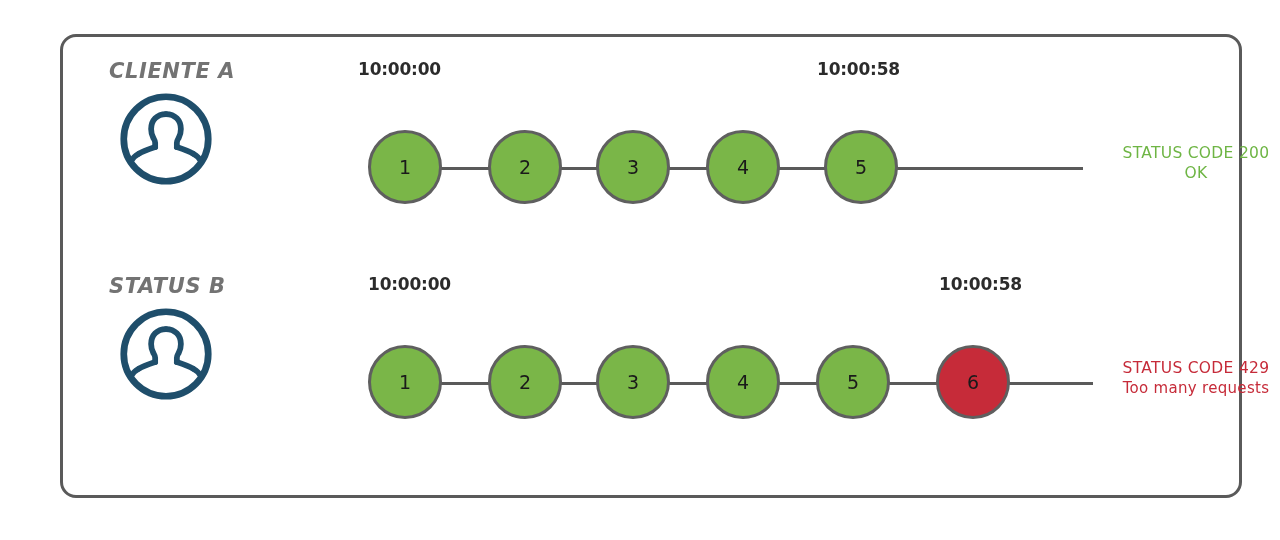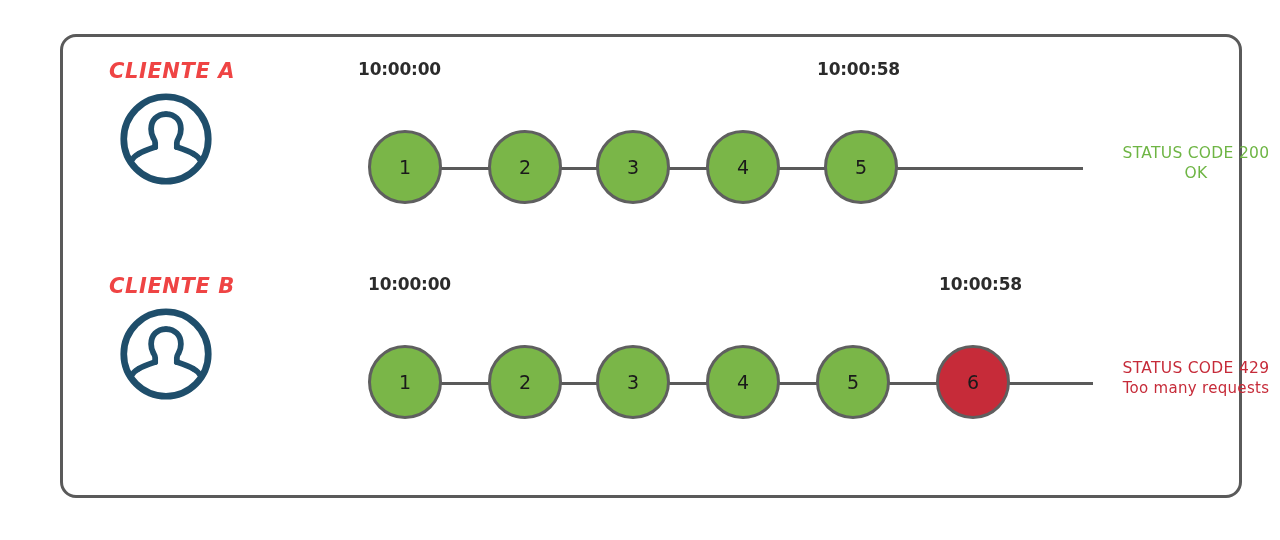--- a/index.html
+++ b/index.html
@@ -41,21 +41,21 @@
   
   .client-label {
     position: absolute;
     left: 46px;
     top: 0px;
     font-family: "DejaVu Sans", sans-serif;
     font-size: 21px;
     font-weight: 600;
     font-style: italic;
     letter-spacing: 0.6px;
-    color: #ef4444;
+    color: #737373;
     white-space: nowrap;
   }
 
   
   .avatar {
     position: absolute;
     left: 55px;
     top: 32px;
     width: 96px;
     height: 96px;
@@ -177,21 +177,21 @@
       <div class="status ok" style="left:778px;">
         <span class="line1">STATUS CODE 200</span>
         <span class="line2">OK</span>
       </div>
 
     </div>
   </div>
 
   <div class="client-row" id="row-client-b">
 
-    <div class="client-label">CLIENTE B</div>
+    <div class="client-label">STATUS B</div>
 
     <div class="avatar">
       <svg viewBox="0 0 100 100" xmlns="http://www.w3.org/2000/svg">
         <circle cx="50" cy="50" r="44" fill="none" stroke="#1F4E6B" stroke-width="7"></circle>
         <g fill="none" stroke="#1F4E6B" stroke-width="6" stroke-linecap="round" stroke-linejoin="round">
           <path d="M50 24c-9.5 0-15.5 6.6-15.5 15.6 0 4.2 1.1 7.1 2.2 9.1 1 1.8 2 3 2 5.3v4.4"></path>
           <path d="M50 24c9.5 0 15.5 6.6 15.5 15.6 0 4.2-1.1 7.1-2.2 9.1-1 1.8-2 3-2 5.3v4.4"></path>
           <path d="M38.7 58.4c-6.9 2.3-13 4.6-17.3 7.1"></path>
           <path d="M61.3 58.4c6.9 2.3 13 4.6 17.3 7.1"></path>
           <path d="M21.4 65.5c-3.6 2.1-6 4.3-7 6.6"></path>

